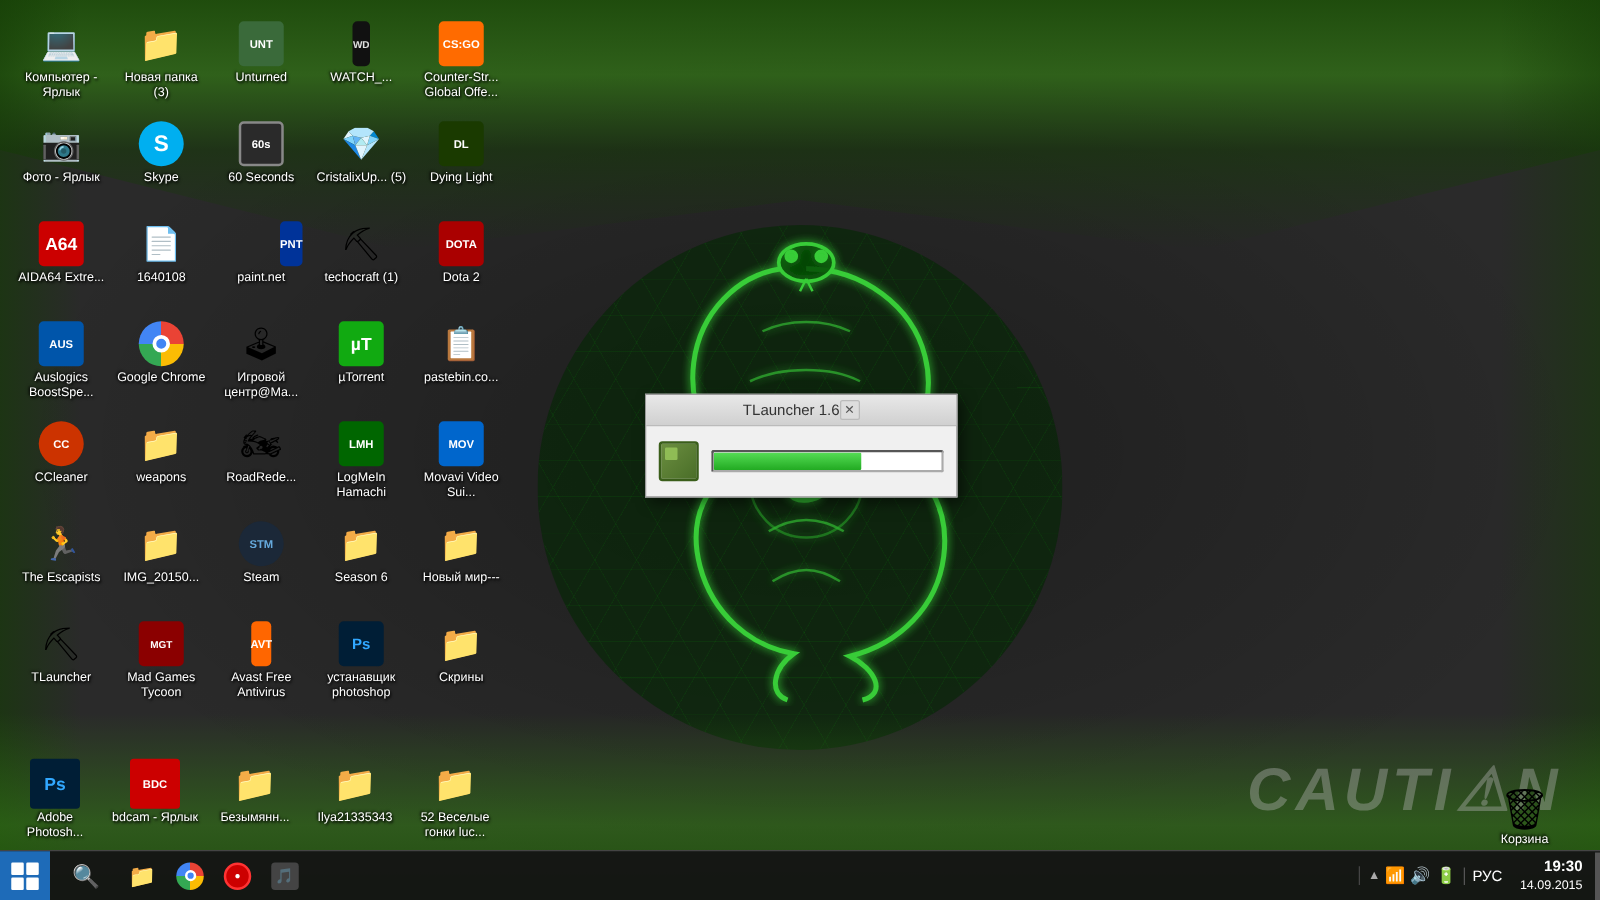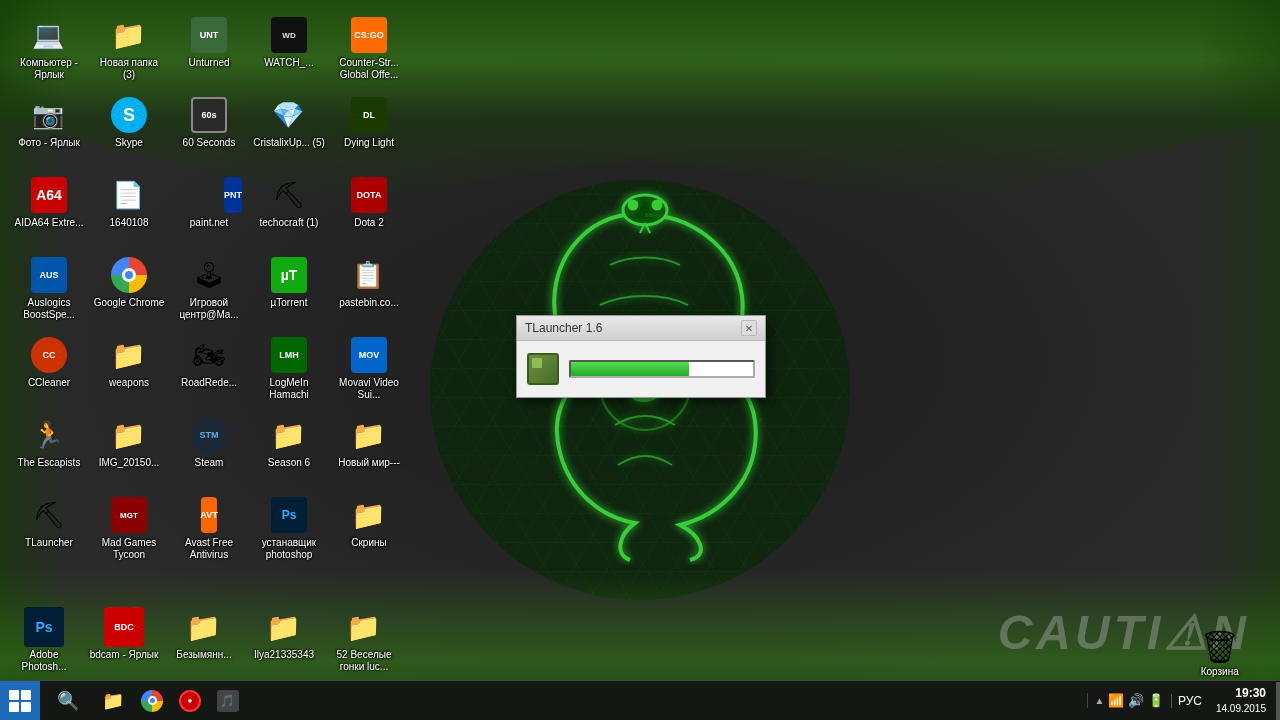--- a/index.html
+++ b/index.html
@@ -219,21 +219,21 @@
       border: 1px solid #999;
       box-shadow: 4px 4px 10px rgba(0,0,0,0.5);
       z-index: 200;
     }
 
     .dialog-titlebar {
       background: linear-gradient(180deg, #e8e8e8, #d0d0d0);
       padding: 4px 8px;
       display: flex;
       align-items: center;
-      justify-content: space-between;
+      justify-content: center;
       border-bottom: 1px solid #bbb;
     }
 
     .dialog-title {
       font-size: 12px;
       color: #333;
       font-weight: 500;
     }
 
     .dialog-close {
@@ -427,21 +427,21 @@
       <div class="icon-label">Новая папка (3)</div>
     </div>
     <div class="desktop-icon">
       <div class="icon-img">
         <div class="ico-box" style="width:36px;height:36px;background:#3a6a3a;font-size:9px;text-align:center;">UNT</div>
       </div>
       <div class="icon-label">Unturned</div>
     </div>
     <div class="desktop-icon">
       <div class="icon-img">
-        <div class="ico-box" style="width:36px;height:36px;background:#111;font-size:8px;color:#e0e0e0;">WD</div>
+        <div class="ico-box" style="width:14px;height:36px;background:#111;font-size:8px;color:#e0e0e0;">WD</div>
       </div>
       <div class="icon-label">WATCH_...</div>
     </div>
     <div class="desktop-icon">
       <div class="icon-img">
         <div class="ico-box" style="width:36px;height:36px;background:#ff6b00;font-size:9px;">CS:GO</div>
       </div>
       <div class="icon-label">Counter-Str... Global Offe...</div>
     </div>
 

